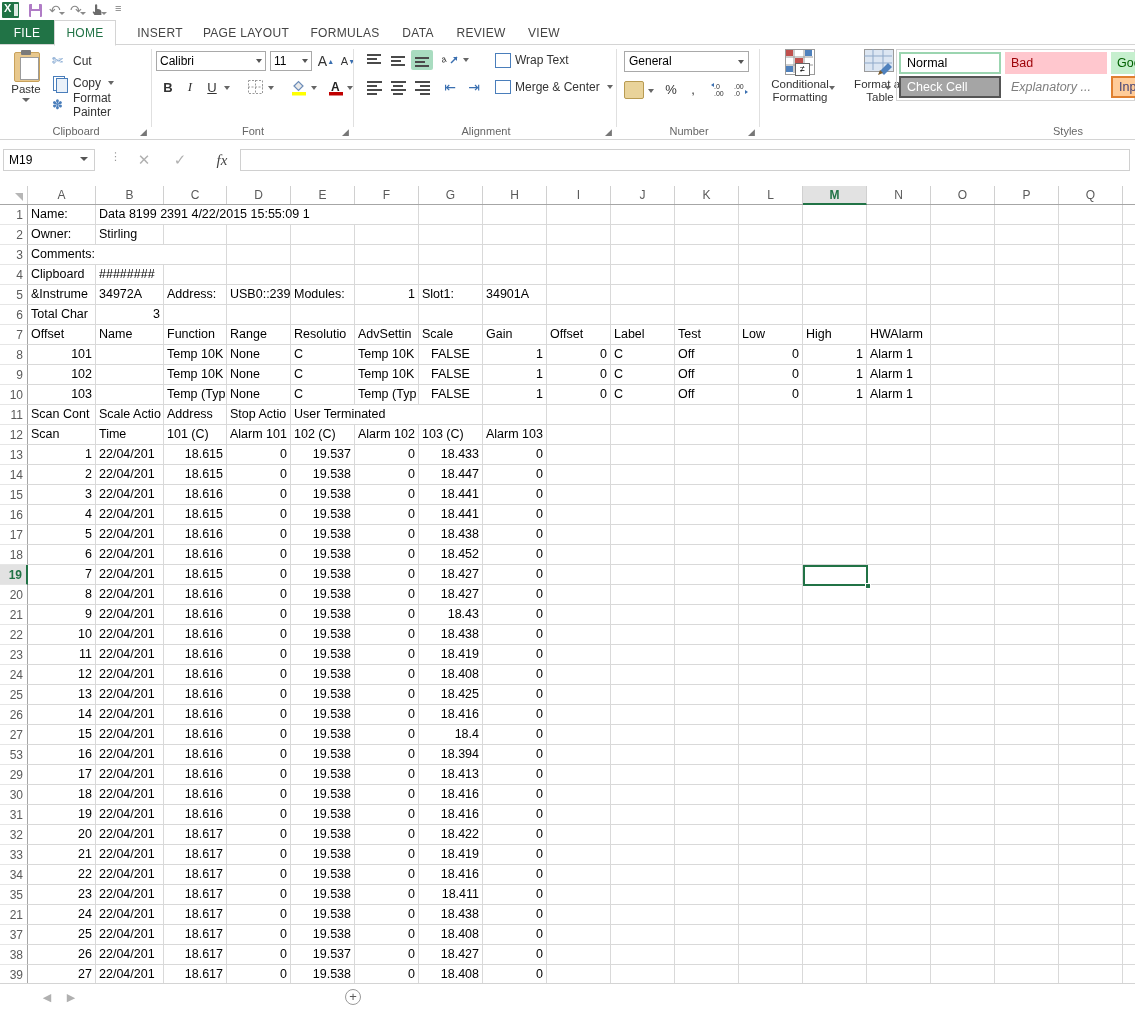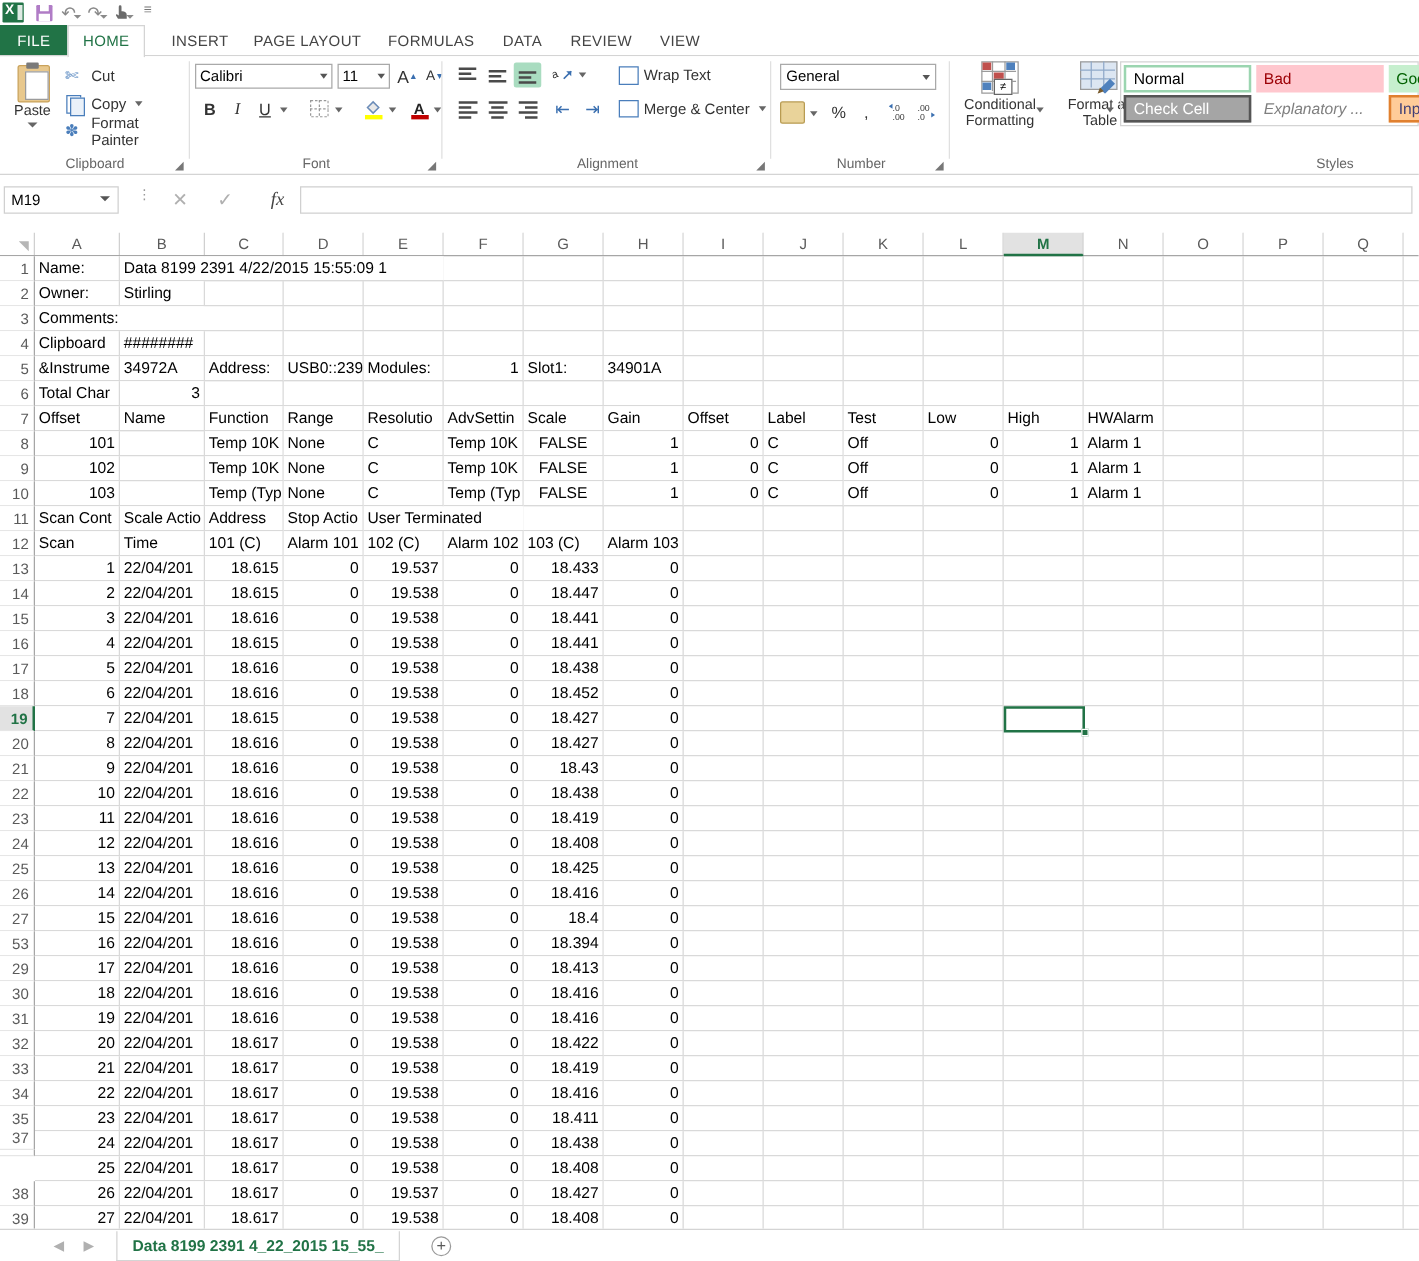--- a/index.html
+++ b/index.html
@@ -516,21 +516,21 @@
       <div class="rowhead" style="top: 539px;">27</div>
       <div class="rowhead" style="top: 559px;">53</div>
       <div class="rowhead" style="top: 579px;">29</div>
       <div class="rowhead" style="top: 599px;">30</div>
       <div class="rowhead" style="top: 619px;">31</div>
       <div class="rowhead" style="top: 639px;">32</div>
       <div class="rowhead" style="top: 659px;">33</div>
       <div class="rowhead" style="top: 679px;">34</div>
       <div class="rowhead" style="top: 699px;">35</div>
       <div class="rowhead" style="top: 719px;">21</div>
-      <div class="rowhead" style="top: 714px;">37</div>
+      <div class="rowhead" style="top: 739px;">37</div>
       <div class="rowhead" style="top: 759px;">38</div>
       <div class="rowhead" style="top: 779px;">39</div>
     </div>
   <div id="cells">
       <div class="cell" style="left: 28px; top: 19px; width: 68px;"></div>
       <div class="cell" style="left: 96px; top: 19px; width: 68px;"></div>
       <div class="cell" style="left: 164px; top: 19px; width: 63px;"></div>
       <div class="cell" style="left: 227px; top: 19px; width: 64px;"></div>
       <div class="cell" style="left: 291px; top: 19px; width: 64px;"></div>
       <div class="cell" style="left: 355px; top: 19px; width: 64px;"></div>
@@ -1532,15 +1532,14 @@
     </div>
   <div id="selection">
       <div class="selbox" style="left: 803px; top: 379px; width: 65px; height: 21px;"></div>
       <div class="fillhandle" style="left: 865px; top: 397px;"></div>
     </div>
 </div>
 
 <div class="sheetbar">
   <div class="navbtn" style="left:38px;">◀</div>
   <div class="navbtn" style="left:62px;">▶</div>
-  <div class="sheettab">Data 8199 2391 4_22_2015 15_55_</div>
   <div class="addsheet">+</div>
 </div>
 
 </body></html>

